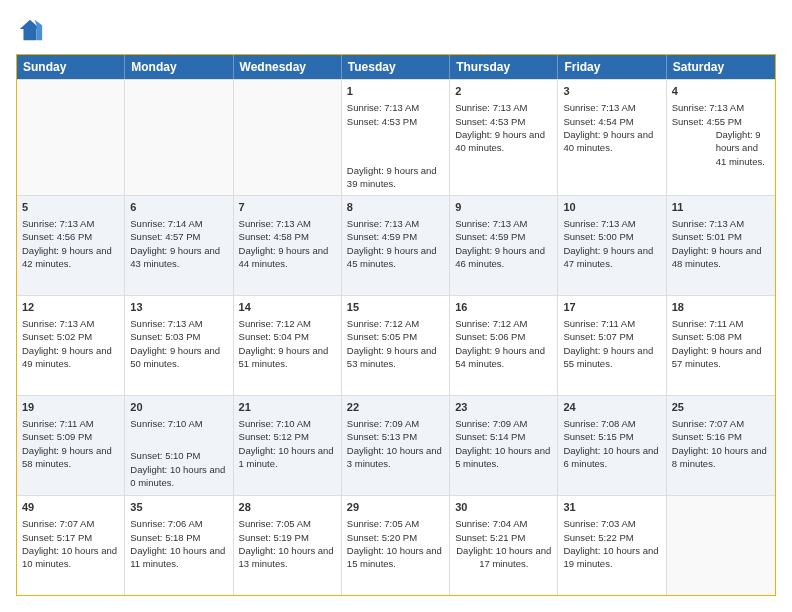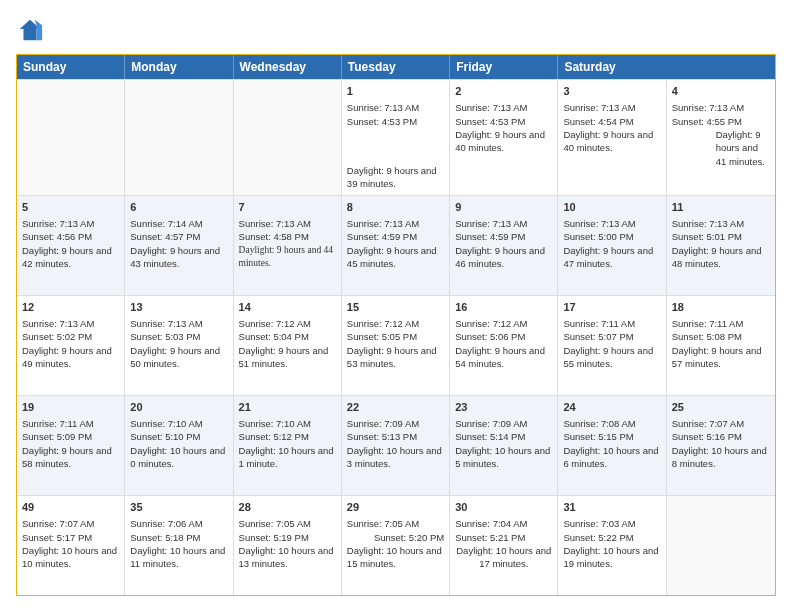--- a/index.html
+++ b/index.html
@@ -118,20 +118,21 @@
       <div class="month-title"></div>
       <div class="subtitle"></div>
     </div>
   </div>
   <div class="calendar">
     <div class="cal-header" id="cal-header">
         <div class="cal-header-cell">Sunday</div>
         <div class="cal-header-cell">Monday</div>
         <div class="cal-header-cell">Wednesday</div>
         <div class="cal-header-cell">Tuesday</div>
+        <div class="cal-header-cell">Thursday</div>
         <div class="cal-header-cell">Friday</div>
         <div class="cal-header-cell">Saturday</div>
       </div>
     <div class="cal-body" id="cal-body">
         <div class="cal-row">
           <div class="cal-cell empty"></div>
           <div class="cal-cell empty"></div>
           <div class="cal-cell empty"></div>
           <div class="cal-cell">
             <span class="day-num">1</span>
@@ -168,21 +169,21 @@
           <div class="cal-cell alt-row">
             <span class="day-num">6</span>
             <span style="display: block;">Sunrise: 7:14 AM</span>
             <span style="display: block;">Sunset: 4:57 PM</span>
             <span style="display: block;">Daylight: 9 hours and 43 minutes.</span>
           </div>
           <div class="cal-cell alt-row">
             <span class="day-num">7</span>
             <span style="display: block;">Sunrise: 7:13 AM</span>
             <span style="display: block;">Sunset: 4:58 PM</span>
-            <span style="display: block; font-family: Liberation Serif, serif;">Daylight: 9 hours and 44 minutes.</span>
+            <span style="display: block;">Daylight: 9 hours and 44 minutes.</span>
           </div>
           <div class="cal-cell alt-row">
             <span class="day-num">8</span>
             <span style="display: block;">Sunrise: 7:13 AM</span>
             <span style="display: block;">Sunset: 4:59 PM</span>
             <span style="display: block;">Daylight: 9 hours and 45 minutes.</span>
           </div>
           <div class="cal-cell alt-row">
             <span class="day-num">9</span>
             <span style="display: block;">Sunrise: 7:13 AM</span>
@@ -249,21 +250,21 @@
         <div class="cal-row">
           <div class="cal-cell alt-row">
             <span class="day-num">19</span>
             <span style="display: block;">Sunrise: 7:11 AM</span>
             <span style="display: block;">Sunset: 5:09 PM</span>
             <span style="display: block;">Daylight: 9 hours and 58 minutes.</span>
           </div>
           <div class="cal-cell alt-row">
             <span class="day-num">20</span>
             <span style="display: block;">Sunrise: 7:10 AM</span>
-            <span style="display: block;">Sunset: 5:10 PM</span>
+            <span style="display: block; margin-top: 19px;">Sunset: 5:10 PM</span>
             <span style="display: block;">Daylight: 10 hours and 0 minutes.</span>
           </div>
           <div class="cal-cell alt-row">
             <span class="day-num">21</span>
             <span style="display: block;">Sunrise: 7:10 AM</span>
             <span style="display: block;">Sunset: 5:12 PM</span>
             <span style="display: block;">Daylight: 10 hours and 1 minute.</span>
           </div>
           <div class="cal-cell alt-row">
             <span class="day-num">22</span>
@@ -305,21 +306,21 @@
           </div>
           <div class="cal-cell">
             <span class="day-num">28</span>
             <span style="display: block;">Sunrise: 7:05 AM</span>
             <span style="display: block;">Sunset: 5:19 PM</span>
             <span style="display: block;">Daylight: 10 hours and 13 minutes.</span>
           </div>
           <div class="cal-cell">
             <span class="day-num">29</span>
             <span style="display: block;">Sunrise: 7:05 AM</span>
-            <span style="display: block; text-align: right;">Sunset: 5:20 PM</span>
+            <span style="display: block;">Sunset: 5:20 PM</span>
             <span style="display: block;">Daylight: 10 hours and 15 minutes.</span>
           </div>
           <div class="cal-cell">
             <span class="day-num">30</span>
             <span style="display: block;">Sunrise: 7:04 AM</span>
             <span style="display: block;">Sunset: 5:21 PM</span>
             <span style="display: block; text-align: center;">Daylight: 10 hours and 17 minutes.</span>
           </div>
           <div class="cal-cell">
             <span class="day-num">31</span>

